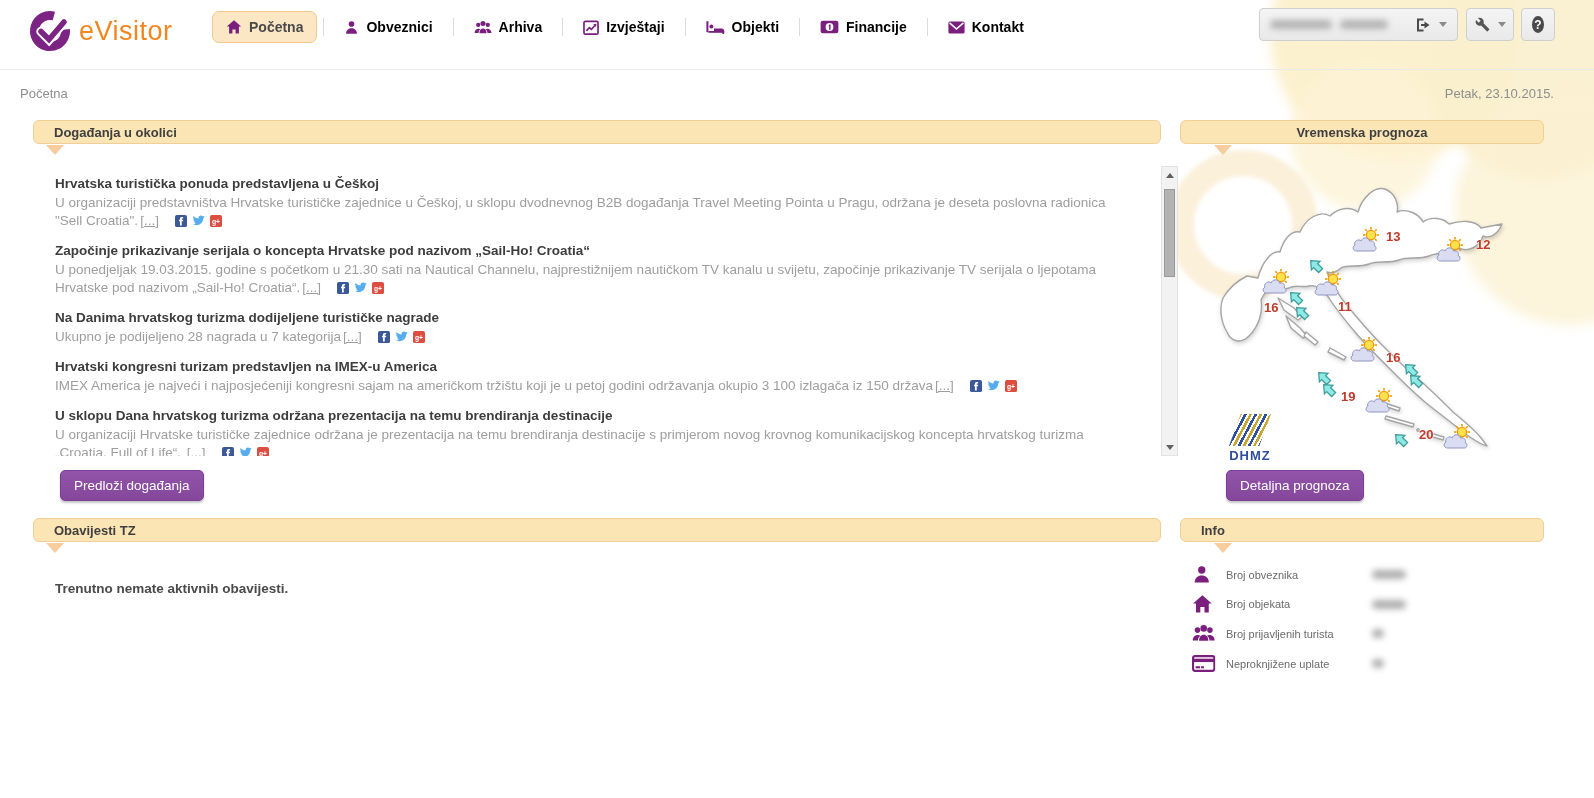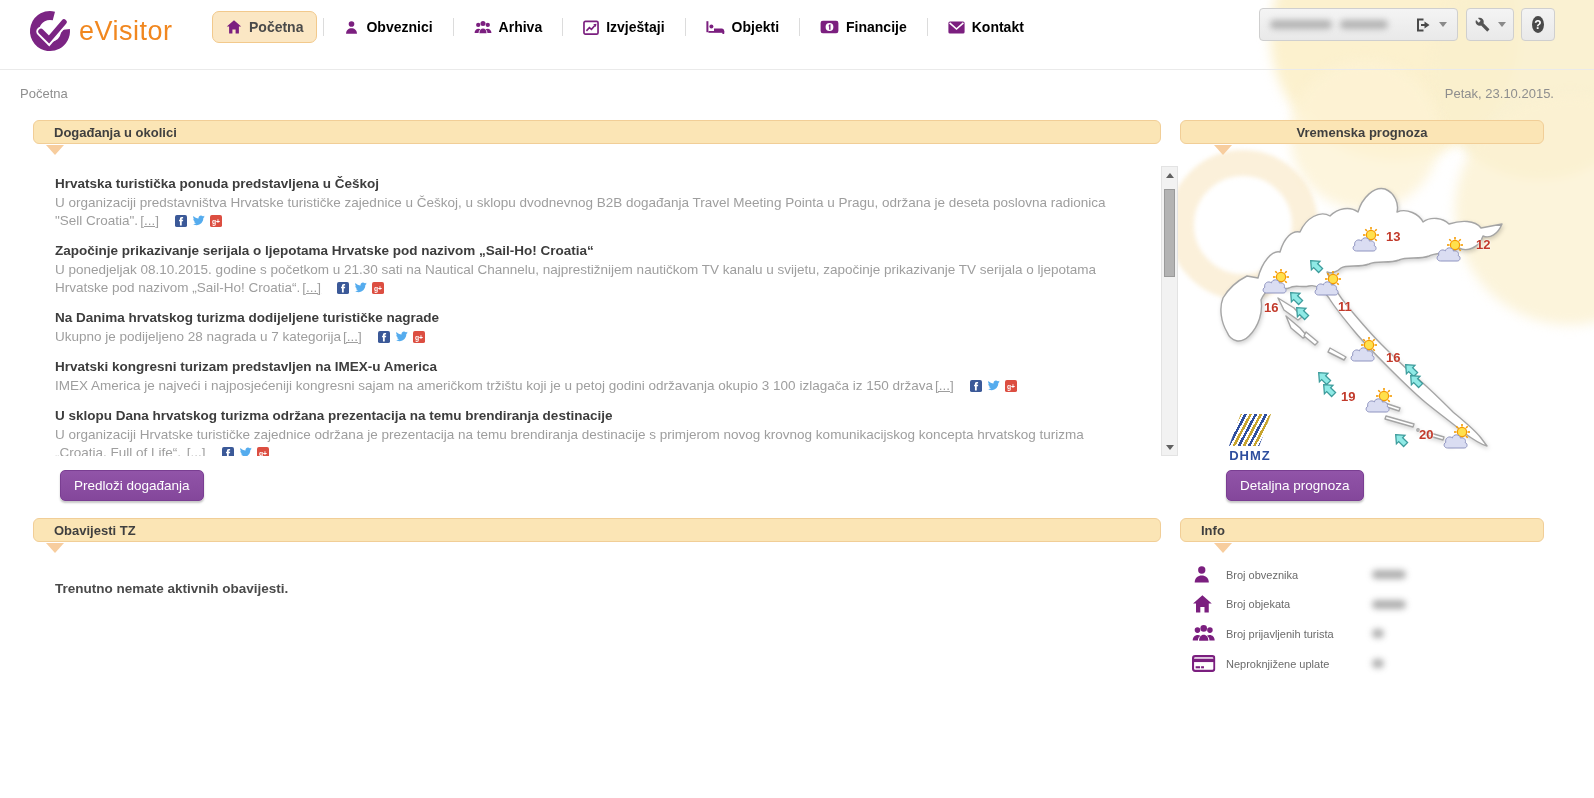--- a/index.html
+++ b/index.html
@@ -247,22 +247,22 @@
                 <rect width="16" height="16" rx="2.5" fill="#3B5998"></rect>
                 <path d="M10.7 8.2 H9 V14 H6.6 V8.2 H5.4 V6.2 H6.6 V5 C6.6 3.6 7.3 2.6 9 2.6 H10.8 V4.6 H9.7 C9.2 4.6 9 4.8 9 5.3 V6.2 H10.9 Z" fill="#fff"></path>
               </svg></span><span class="icon share-icon"><svg viewBox="0 0 24 24" width="13" height="13" fill="#55ACEE">
                 <path d="M23.4 4.8c-.8.4-1.7.6-2.6.8.9-.6 1.6-1.5 2-2.5-.9.5-1.9.9-2.9 1.1C19 3.3 17.8 2.8 16.5 2.8c-2.5 0-4.5 2-4.5 4.5 0 .4 0 .7.1 1-3.8-.2-7.1-2-9.3-4.7-.4.7-.6 1.5-.6 2.3 0 1.6.8 2.9 2 3.8-.7 0-1.4-.2-2-.6v.1c0 2.2 1.5 4 3.6 4.4-.4.1-.8.2-1.2.2-.3 0-.6 0-.9-.1.6 1.8 2.2 3.1 4.2 3.1-1.5 1.2-3.5 1.9-5.6 1.9-.4 0-.7 0-1.1-.1 2 1.3 4.4 2 6.9 2 8.3 0 12.8-6.9 12.8-12.8v-.6c.9-.6 1.7-1.4 2.3-2.3z"></path>
               </svg></span><span class="icon share-icon"><svg viewBox="0 0 16 16" width="12" height="12">
                 <rect width="16" height="16" rx="2.5" fill="#DC4E41"></rect>
                 <text x="8" y="11.5" font-size="9" font-weight="bold" text-anchor="middle" fill="#fff">g+</text>
               </svg></span></span></div>
       </div>
       <div class="news-item">
-        <div class="news-title">Započinje prikazivanje serijala o ljepotama Hrvatske pod nazivom „Sail-Ho! Croatia“</div>
-        <div class="news-body"><span>U ponedjeljak 08.10.2015. godine s početkom u 21.30 sati na Nautical Channelu, najprestižnijem nautičkom TV kanalu u svijetu, započinje prikazivanje TV serijala o ljepotama Hrvatske pod nazivom „Sail-Ho! Croatia“.</span><span class="news-more">[...]</span><span class="share"><span class="icon share-icon"><svg viewBox="0 0 16 16" width="12" height="12">
+        <div class="news-title">Započinje prikazivanje serijala o koncepta Hrvatske pod nazivom „Sail-Ho! Croatia“</div>
+        <div class="news-body"><span>U ponedjeljak 19.03.2015. godine s početkom u 21.30 sati na Nautical Channelu, najprestižnijem nautičkom TV kanalu u svijetu, započinje prikazivanje TV serijala o ljepotama Hrvatske pod nazivom „Sail-Ho! Croatia“.</span><span class="news-more">[...]</span><span class="share"><span class="icon share-icon"><svg viewBox="0 0 16 16" width="12" height="12">
                 <rect width="16" height="16" rx="2.5" fill="#3B5998"></rect>
                 <path d="M10.7 8.2 H9 V14 H6.6 V8.2 H5.4 V6.2 H6.6 V5 C6.6 3.6 7.3 2.6 9 2.6 H10.8 V4.6 H9.7 C9.2 4.6 9 4.8 9 5.3 V6.2 H10.9 Z" fill="#fff"></path>
               </svg></span><span class="icon share-icon"><svg viewBox="0 0 24 24" width="13" height="13" fill="#55ACEE">
                 <path d="M23.4 4.8c-.8.4-1.7.6-2.6.8.9-.6 1.6-1.5 2-2.5-.9.5-1.9.9-2.9 1.1C19 3.3 17.8 2.8 16.5 2.8c-2.5 0-4.5 2-4.5 4.5 0 .4 0 .7.1 1-3.8-.2-7.1-2-9.3-4.7-.4.7-.6 1.5-.6 2.3 0 1.6.8 2.9 2 3.8-.7 0-1.4-.2-2-.6v.1c0 2.2 1.5 4 3.6 4.4-.4.1-.8.2-1.2.2-.3 0-.6 0-.9-.1.6 1.8 2.2 3.1 4.2 3.1-1.5 1.2-3.5 1.9-5.6 1.9-.4 0-.7 0-1.1-.1 2 1.3 4.4 2 6.9 2 8.3 0 12.8-6.9 12.8-12.8v-.6c.9-.6 1.7-1.4 2.3-2.3z"></path>
               </svg></span><span class="icon share-icon"><svg viewBox="0 0 16 16" width="12" height="12">
                 <rect width="16" height="16" rx="2.5" fill="#DC4E41"></rect>
                 <text x="8" y="11.5" font-size="9" font-weight="bold" text-anchor="middle" fill="#fff">g+</text>
               </svg></span></span></div>
       </div>
       <div class="news-item">

